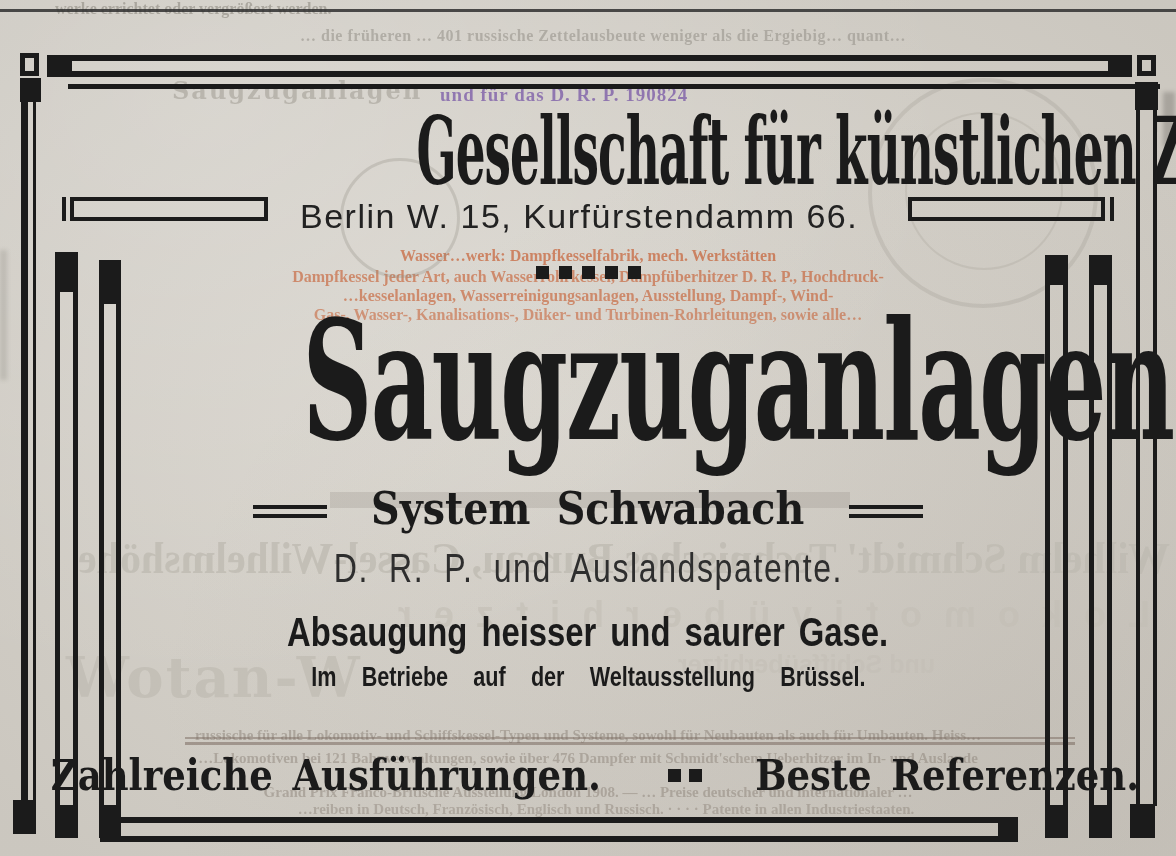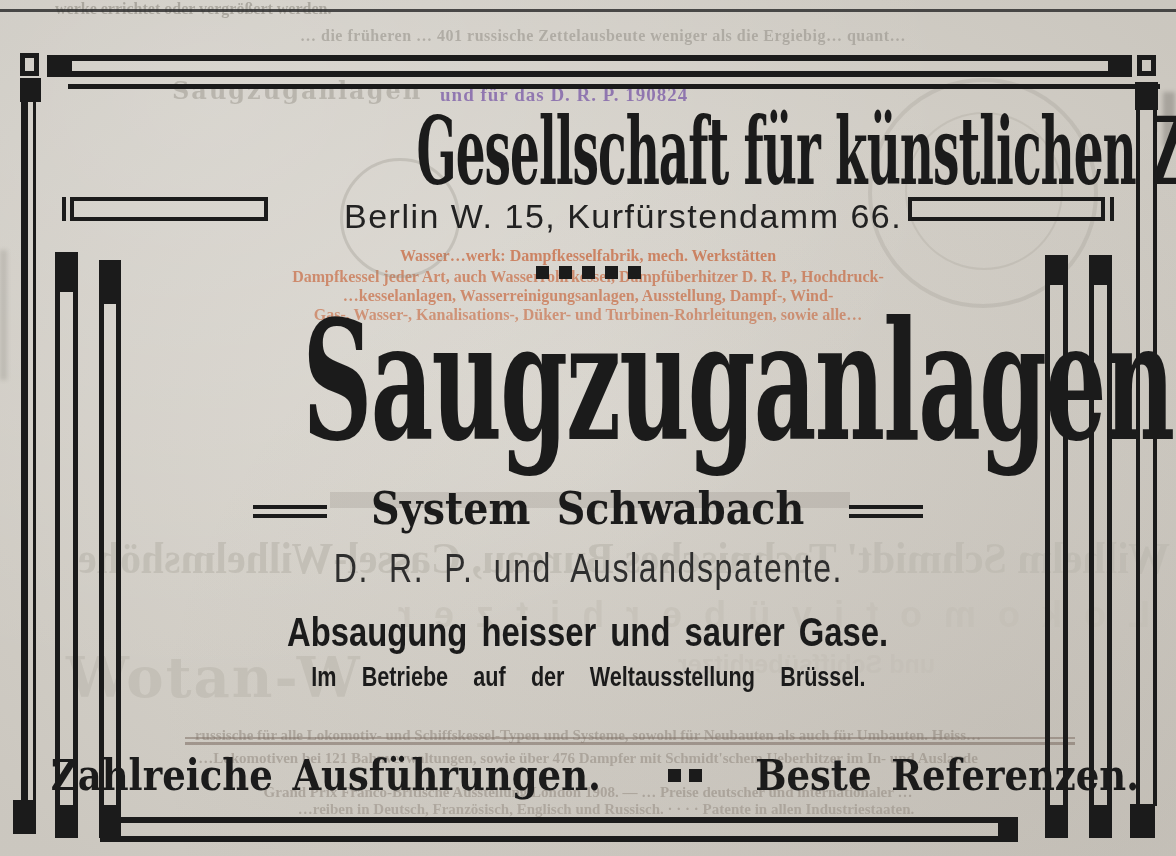--- a/index.html
+++ b/index.html
@@ -27,21 +27,21 @@
   .gsmall{font-family:"Liberation Serif",serif;font-weight:bold;font-size:15px;}
 
   
   .bar-hollow{box-sizing:border-box;border-top:6px solid #1b1b1b;border-bottom:6px solid #1b1b1b;}
   .blk{background:#1b1b1b;}
   .sq-hollow{box-sizing:border-box;border:5px solid #1b1b1b;}
   .vbar-mid{box-sizing:border-box;border-left:5px solid #1b1b1b;border-right:5px solid #1b1b1b;}
 
   
   .company{font-family:"DejaVu Serif",serif;font-weight:900;font-size:94px;line-height:1;letter-spacing:-2px;}
-  .address{font-family:"Liberation Sans",sans-serif;font-weight:400;font-size:34px;letter-spacing:1.5px;color:#222;line-height:1;margin-left:44px;}
+  .address{font-family:"Liberation Sans",sans-serif;font-weight:400;font-size:34px;letter-spacing:1.5px;color:#222;line-height:1;}
   .headline{font-family:"DejaVu Serif",serif;font-weight:900;font-size:164px;line-height:1;letter-spacing:-3px;}
   .system{font-family:"DejaVu Serif",serif;font-weight:700;font-size:44px;line-height:1;word-spacing:14px;}
   .drp{font-family:"Liberation Sans",sans-serif;font-weight:400;font-size:40px;letter-spacing:2px;word-spacing:12px;color:#2e2e2e;line-height:1;}
   .gases{font-family:"Liberation Sans",sans-serif;font-weight:700;font-size:40px;word-spacing:6px;line-height:1;}
   .exhib{font-family:"Liberation Sans",sans-serif;font-weight:700;font-size:27px;word-spacing:24px;line-height:1;}
   .refs{font-family:"DejaVu Serif",serif;font-weight:700;font-size:43px;line-height:1;word-spacing:8px;}
 
   .rule-double{box-sizing:border-box;width:74px;height:13px;border-top:4px solid #1b1b1b;border-bottom:4px solid #1b1b1b;}
   .dot{width:13px;height:13px;background:#1b1b1b;display:inline-block;}
   .dots-row{display:flex;gap:10px;justify-content:center;}

